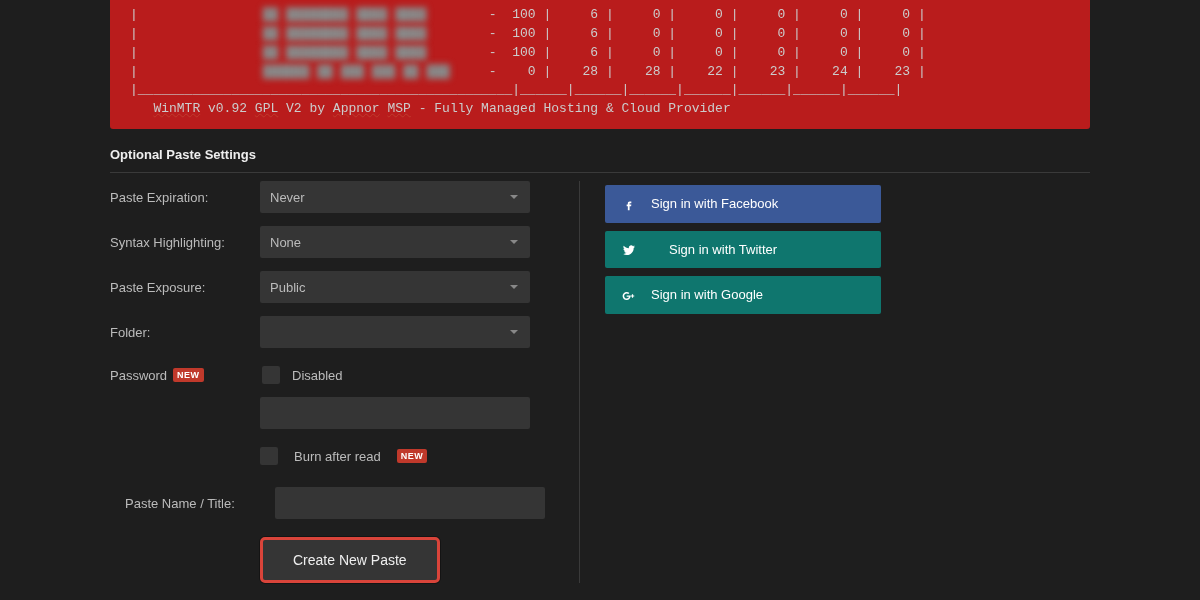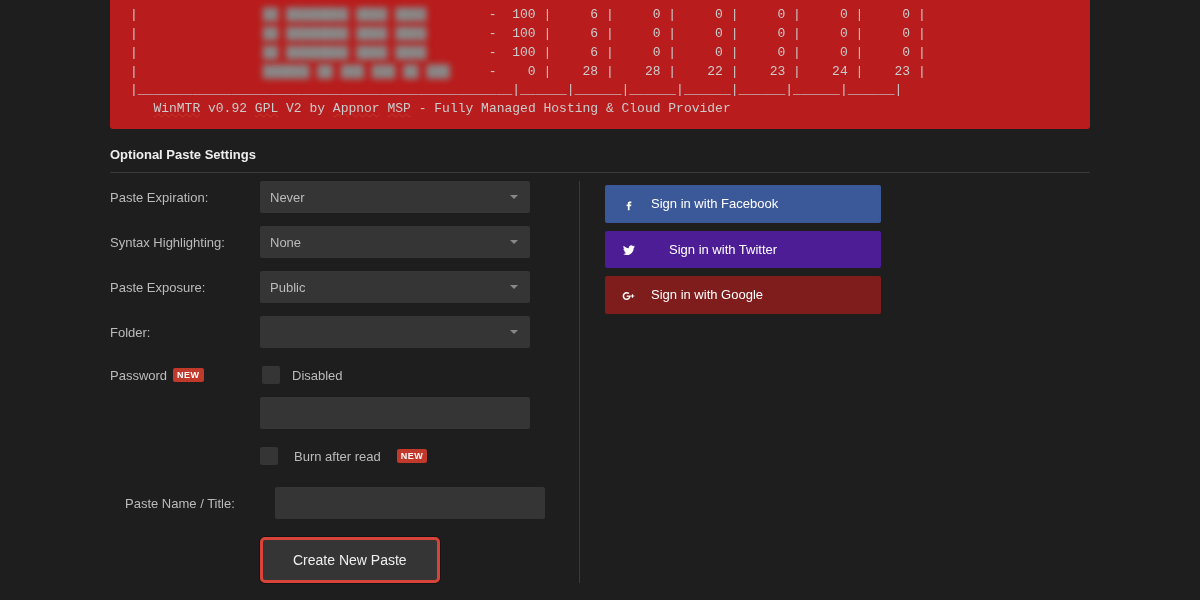--- a/index.html
+++ b/index.html
@@ -113,22 +113,22 @@
 }
 .or { color: #888; font-size: 12px; }
 .social {
   display: flex; align-items: center; gap: 14px;
   padding: 11px 16px; color: #fff; font-size: 13px;
   border-radius: 2px; margin-bottom: 8px; cursor: pointer;
   width: 276px;
 }
 .social .icn { width: 16px; text-align: center; }
 .fb { background: #3b5998; }
-.tw { background: #4c1d95; gap: 32px; }
-.gp { background: #7f1d1d; }
+.tw { background: #0f766e; gap: 32px; }
+.gp { background: #0f766e; }
 .icn svg { width: 14px; height: 14px; fill: #fff; vertical-align: middle; }
 </style>
 </head>
 <body>
 
 <div class="wrap">
   <div class="code"><span id="code-lines">|                <span class="blur">██ ████████ ████ ████       </span> -  100 |     6 |     0 |     0 |     0 |     0 |     0 |
 |                <span class="blur">██ ████████ ████ ████       </span> -  100 |     6 |     0 |     0 |     0 |     0 |     0 |
 |                <span class="blur">██ ████████ ████ ████       </span> -  100 |     6 |     0 |     0 |     0 |     0 |     0 |
 |                <span class="blur">██████ ██ ███ ███ ██ ███    </span> -    0 |    28 |    28 |    22 |    23 |    24 |    23 |

